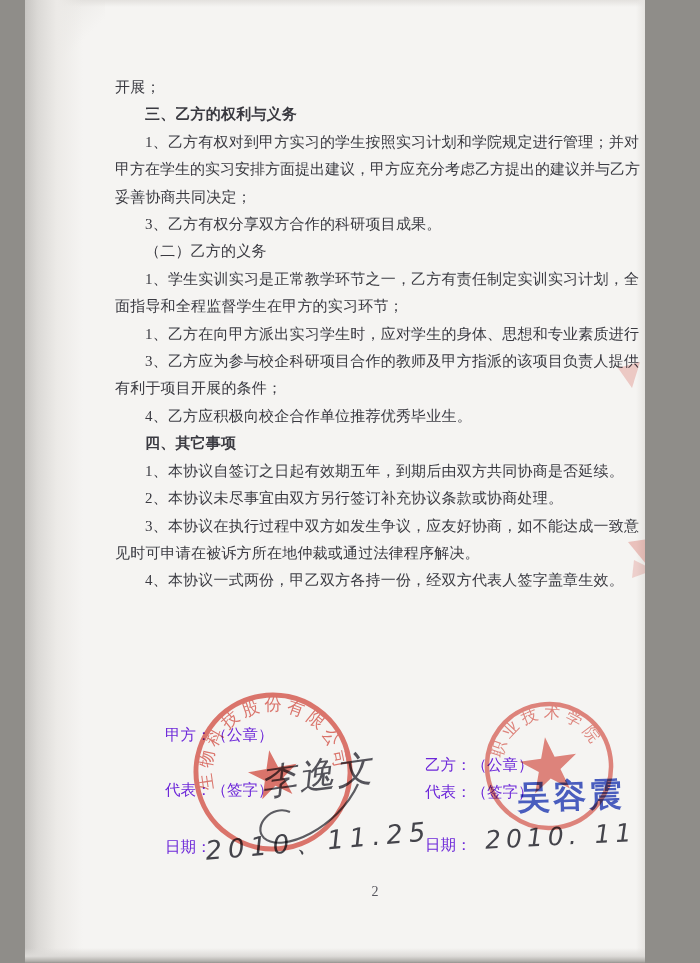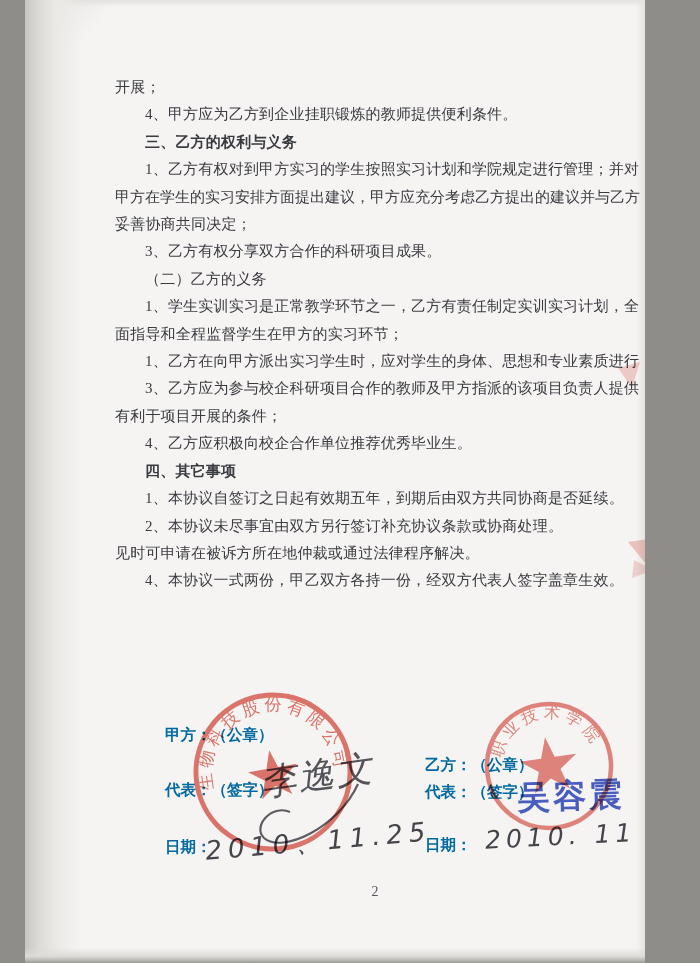--- a/index.html
+++ b/index.html
@@ -26,21 +26,21 @@
 
   
   .doc-text{position:absolute;left:90px;top:74px;width:524px;
     font-size:15px;line-height:27.4px;letter-spacing:0.2px;}
   .line{white-space:nowrap;}
   .line.indent{text-indent:2em;}
   .line.bold{font-weight:700;}
   .line.justify{letter-spacing:0;}
 
   
-  .sig-label{position:absolute;font-size:15.5px;color:#0369a1;white-space:nowrap;font-weight:bold;}
+  .sig-label{position:absolute;font-size:15.5px;color:#6d28d9;white-space:nowrap;}
 
   .handwriting{
     position:absolute;font-family:"DejaVu Sans",sans-serif;font-style:italic;
     color:#47474f;mix-blend-mode:multiply;white-space:nowrap;
   }
   .date-a{left:180px;top:824px;font-size:26px;letter-spacing:6px;transform:rotate(-5deg);}
   .date-b{left:460px;top:820px;font-size:25px;letter-spacing:5px;transform:rotate(-3deg);}
   .sig-b{left:492px;top:774px;font-size:33px;font-weight:600;font-style:normal;
     color:#3c53c3;letter-spacing:3px;transform:rotate(-2deg);opacity:.92;}
 
@@ -54,36 +54,36 @@
 <div class="page">
 
   <div class="fold-corner"></div>
   <div class="edge-top"></div>
   <div class="edge-left"></div>
   <div class="edge-right"></div>
   <div class="edge-bottom"></div>
 
   <div class="doc-text">
       <div class="line ">开展；</div>
-      <div class="line indent">4、甲方应为乙方到企业挂职锻炼的教师提供便利条件。</div>
       <div class="line indent bold">三、乙方的权利与义务</div>
       <div class="line indent">1、乙方有权对到甲方实习的学生按照实习计划和学院规定进行管理；并对</div>
       <div class="line justify">甲方在学生的实习安排方面提出建议，甲方应充分考虑乙方提出的建议并与乙方</div>
       <div class="line ">妥善协商共同决定；</div>
       <div class="line indent">3、乙方有权分享双方合作的科研项目成果。</div>
       <div class="line indent">（二）乙方的义务</div>
       <div class="line indent">1、学生实训实习是正常教学环节之一，乙方有责任制定实训实习计划，全</div>
       <div class="line ">面指导和全程监督学生在甲方的实习环节；</div>
       <div class="line indent">1、乙方在向甲方派出实习学生时，应对学生的身体、思想和专业素质进行</div>
       <div class="line indent">3、乙方应为参与校企科研项目合作的教师及甲方指派的该项目负责人提供</div>
       <div class="line ">有利于项目开展的条件；</div>
       <div class="line indent">4、乙方应积极向校企合作单位推荐优秀毕业生。</div>
       <div class="line indent bold">四、其它事项</div>
       <div class="line indent">1、本协议自签订之日起有效期五年，到期后由双方共同协商是否延续。</div>
       <div class="line indent">2、本协议未尽事宜由双方另行签订补充协议条款或协商处理。</div>
+      <div class="line indent">3、本协议在执行过程中双方如发生争议，应友好协商，如不能达成一致意</div>
       <div class="line ">见时可申请在被诉方所在地仲裁或通过法律程序解决。</div>
       <div class="line indent">4、本协议一式两份，甲乙双方各持一份，经双方代表人签字盖章生效。</div>
     </div>
 
   <svg class="stamp" style="left:585px;top:270px;opacity:.62" width="235" height="205" viewBox="0 0 235 205">
     <circle cx="140" cy="102" r="88" fill="none" stroke="#dd5b51" stroke-width="5"></circle>
     <path id="arcEdgeTop" d="M81.7 56.4 A74 74 0 0 0 81.7 147.6" fill="none" stroke="none"></path>
     <polygon points="8,98 30,92 22,118" fill="#dd5b51" opacity=".45"></polygon>
     <text fill="#dd5b51" font-size="15" font-family="Liberation Serif,serif">
       <textPath href="#arcEdgeTop" startOffset="2" textLength="92" lengthAdjust="spacing">股份有限公司</textPath>

